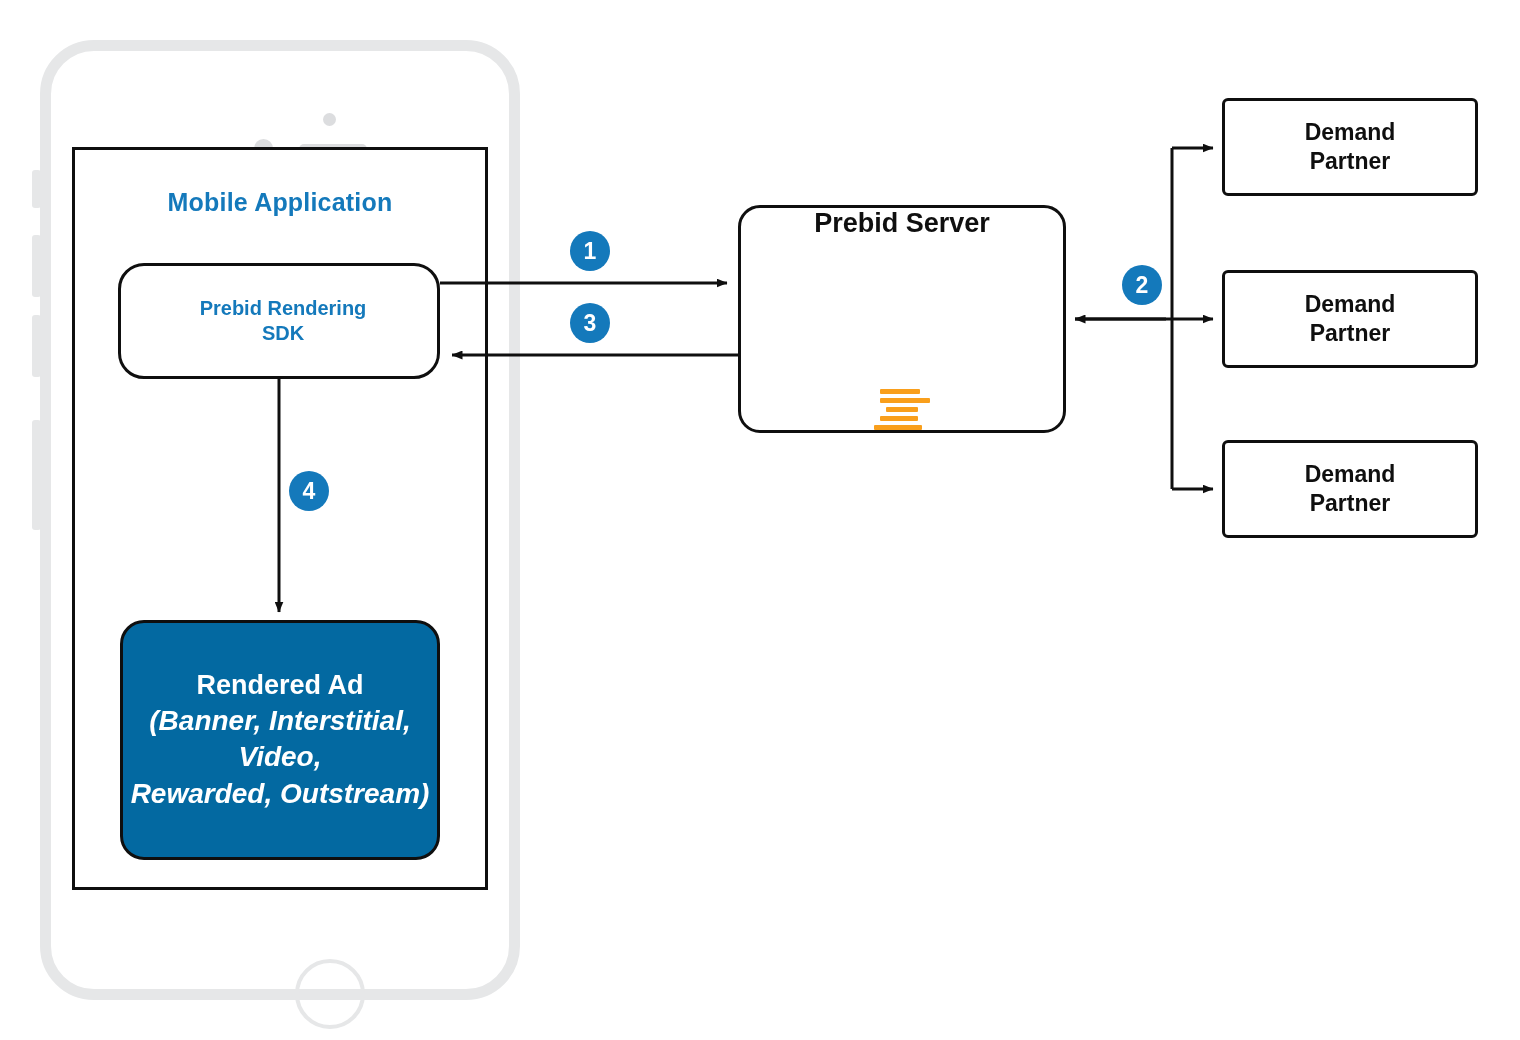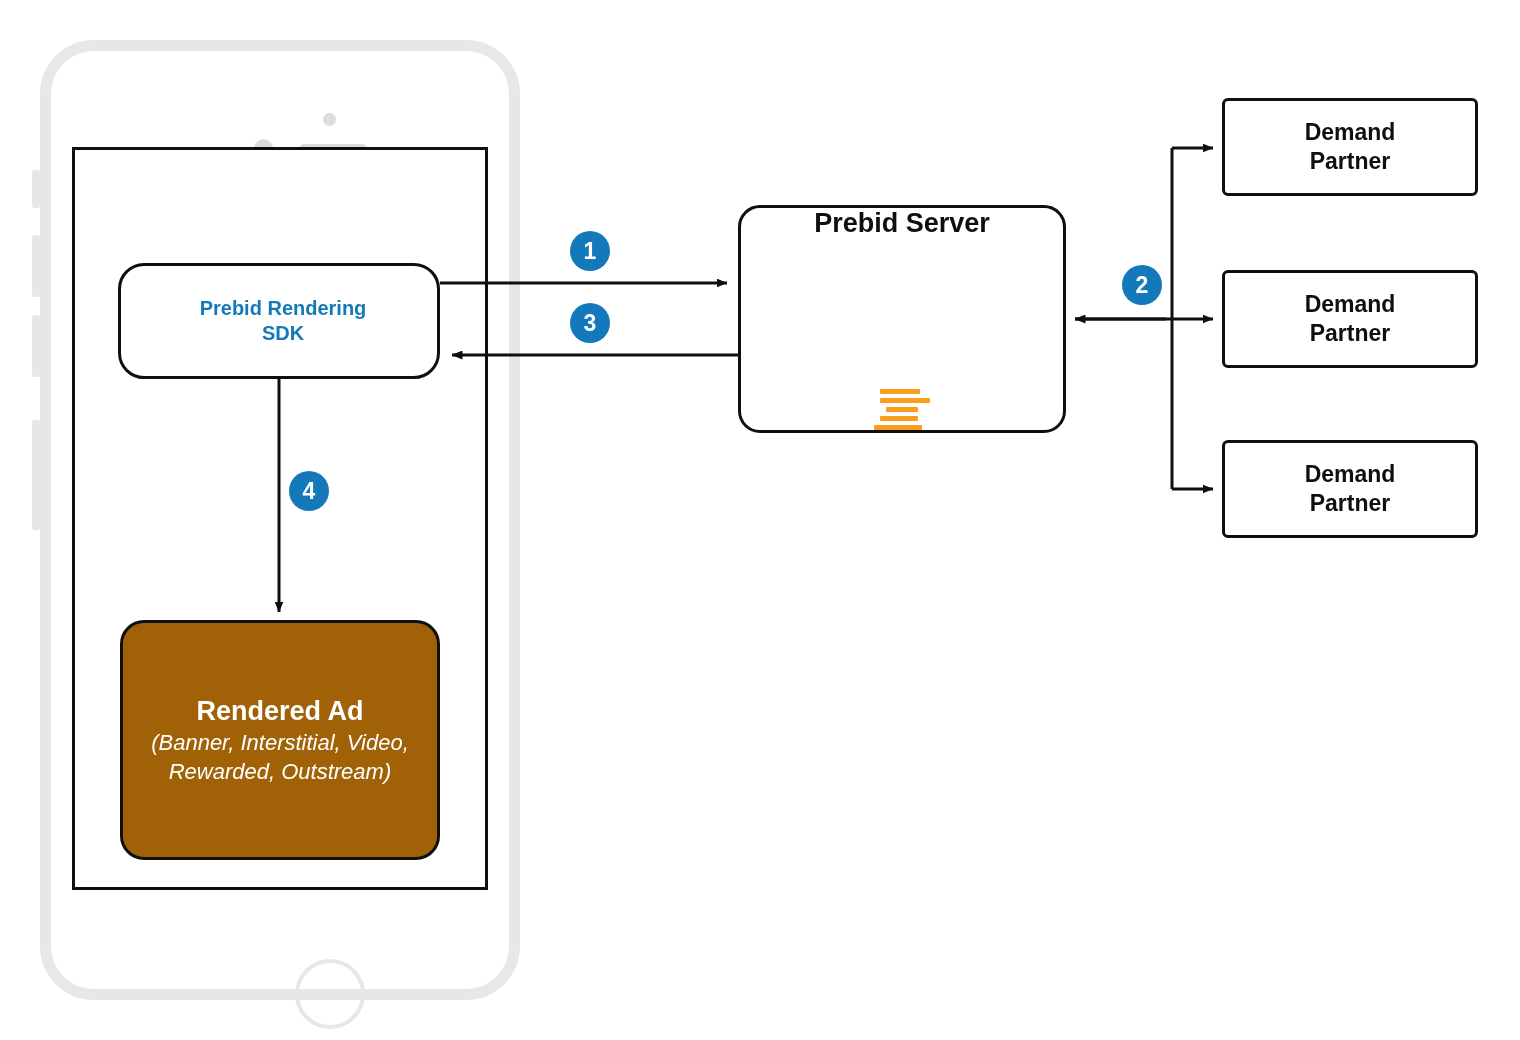--- a/index.html
+++ b/index.html
@@ -38,25 +38,25 @@
   .node{
     position:absolute;box-sizing:border-box;border:3px solid #0f0f0f;
     border-radius:26px;background:#ffffff;
     display:flex;align-items:center;justify-content:center;text-align:center;
   }
   .sdk-box{left:118px;top:263px;width:322px;height:116px;}
   .sdk-label{font-size:20px;font-weight:bold;color:#1479bb;line-height:1.25;margin-left:8px;}
 
   .ad-box{
     left:120px;top:620px;width:320px;height:240px;
-    background:#a16207;border:3px solid #0f0f0f;border-radius:24px;
+    background:#0369a1;border:3px solid #0f0f0f;border-radius:24px;
   }
   .ad-inner{color:#ffffff;line-height:1.3;}
   .ad-title{font-size:27px;font-weight:bold;}
-  .ad-sub{font-size:22px;font-style:italic;font-weight:normal;text-align:center;}
+  .ad-sub{font-size:28px;font-style:italic;font-weight:bold;text-align:center;}
 
   .server-box{
     left:738px;top:205px;width:328px;height:228px;border-radius:22px;
     flex-direction:column;
     justify-content:space-between;
   }
   .server-label{font-size:27px;font-weight:bold;color:#0f0f0f;}
   .prebid-logo{margin-top:16px;width:56px;display:flex;flex-direction:column;gap:4px;}
   .prebid-logo i{display:block;height:5px;background:#f99f1c;border-radius:1px;}
 
@@ -88,20 +88,21 @@
     <div class="sensor-dot"></div>
     <div class="speaker"></div>
     <div class="home-btn"></div>
   </div>
   <div class="phone-btn btn-mute"></div>
   <div class="phone-btn btn-volup"></div>
   <div class="phone-btn btn-voldn"></div>
   <div class="phone-btn btn-power"></div>
 
   <div class="app-box"></div>
+  <div class="app-title">Mobile Application</div>
 
   <div class="node sdk-box">
     <div class="sdk-label">
       <div>Prebid Rendering</div>
       <div>SDK</div>
     </div>
   </div>
 
   <div class="node ad-box">
     <div class="ad-inner">

